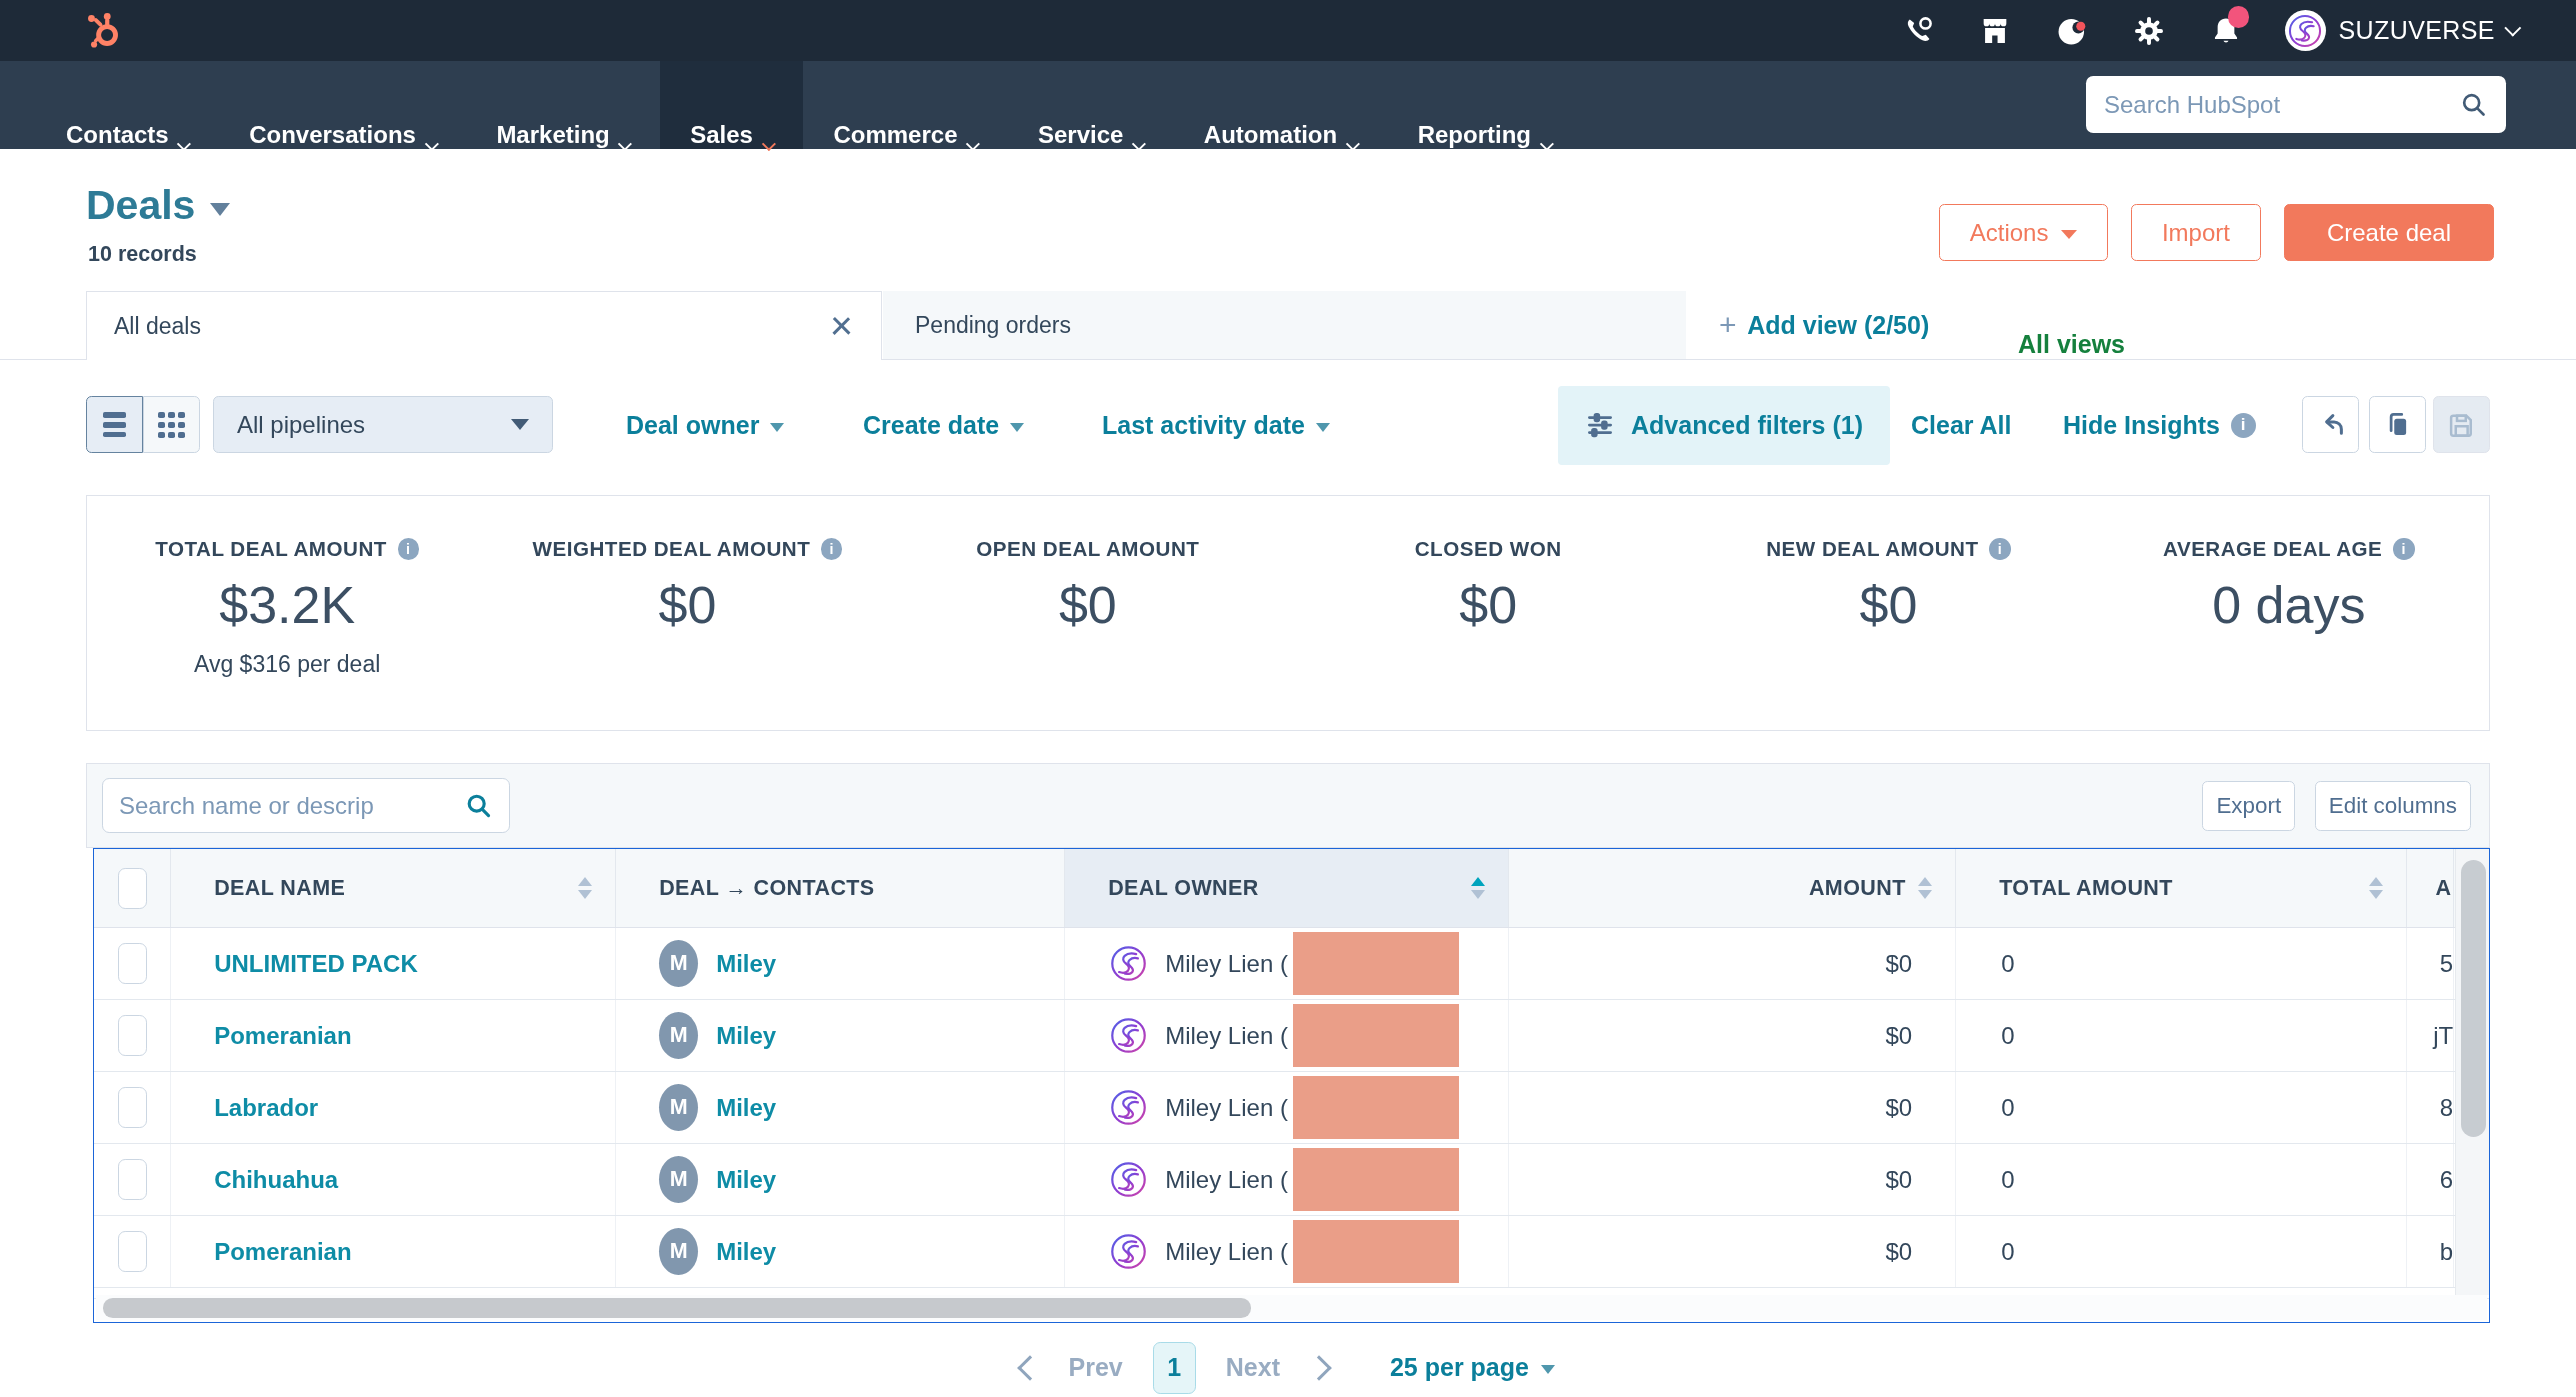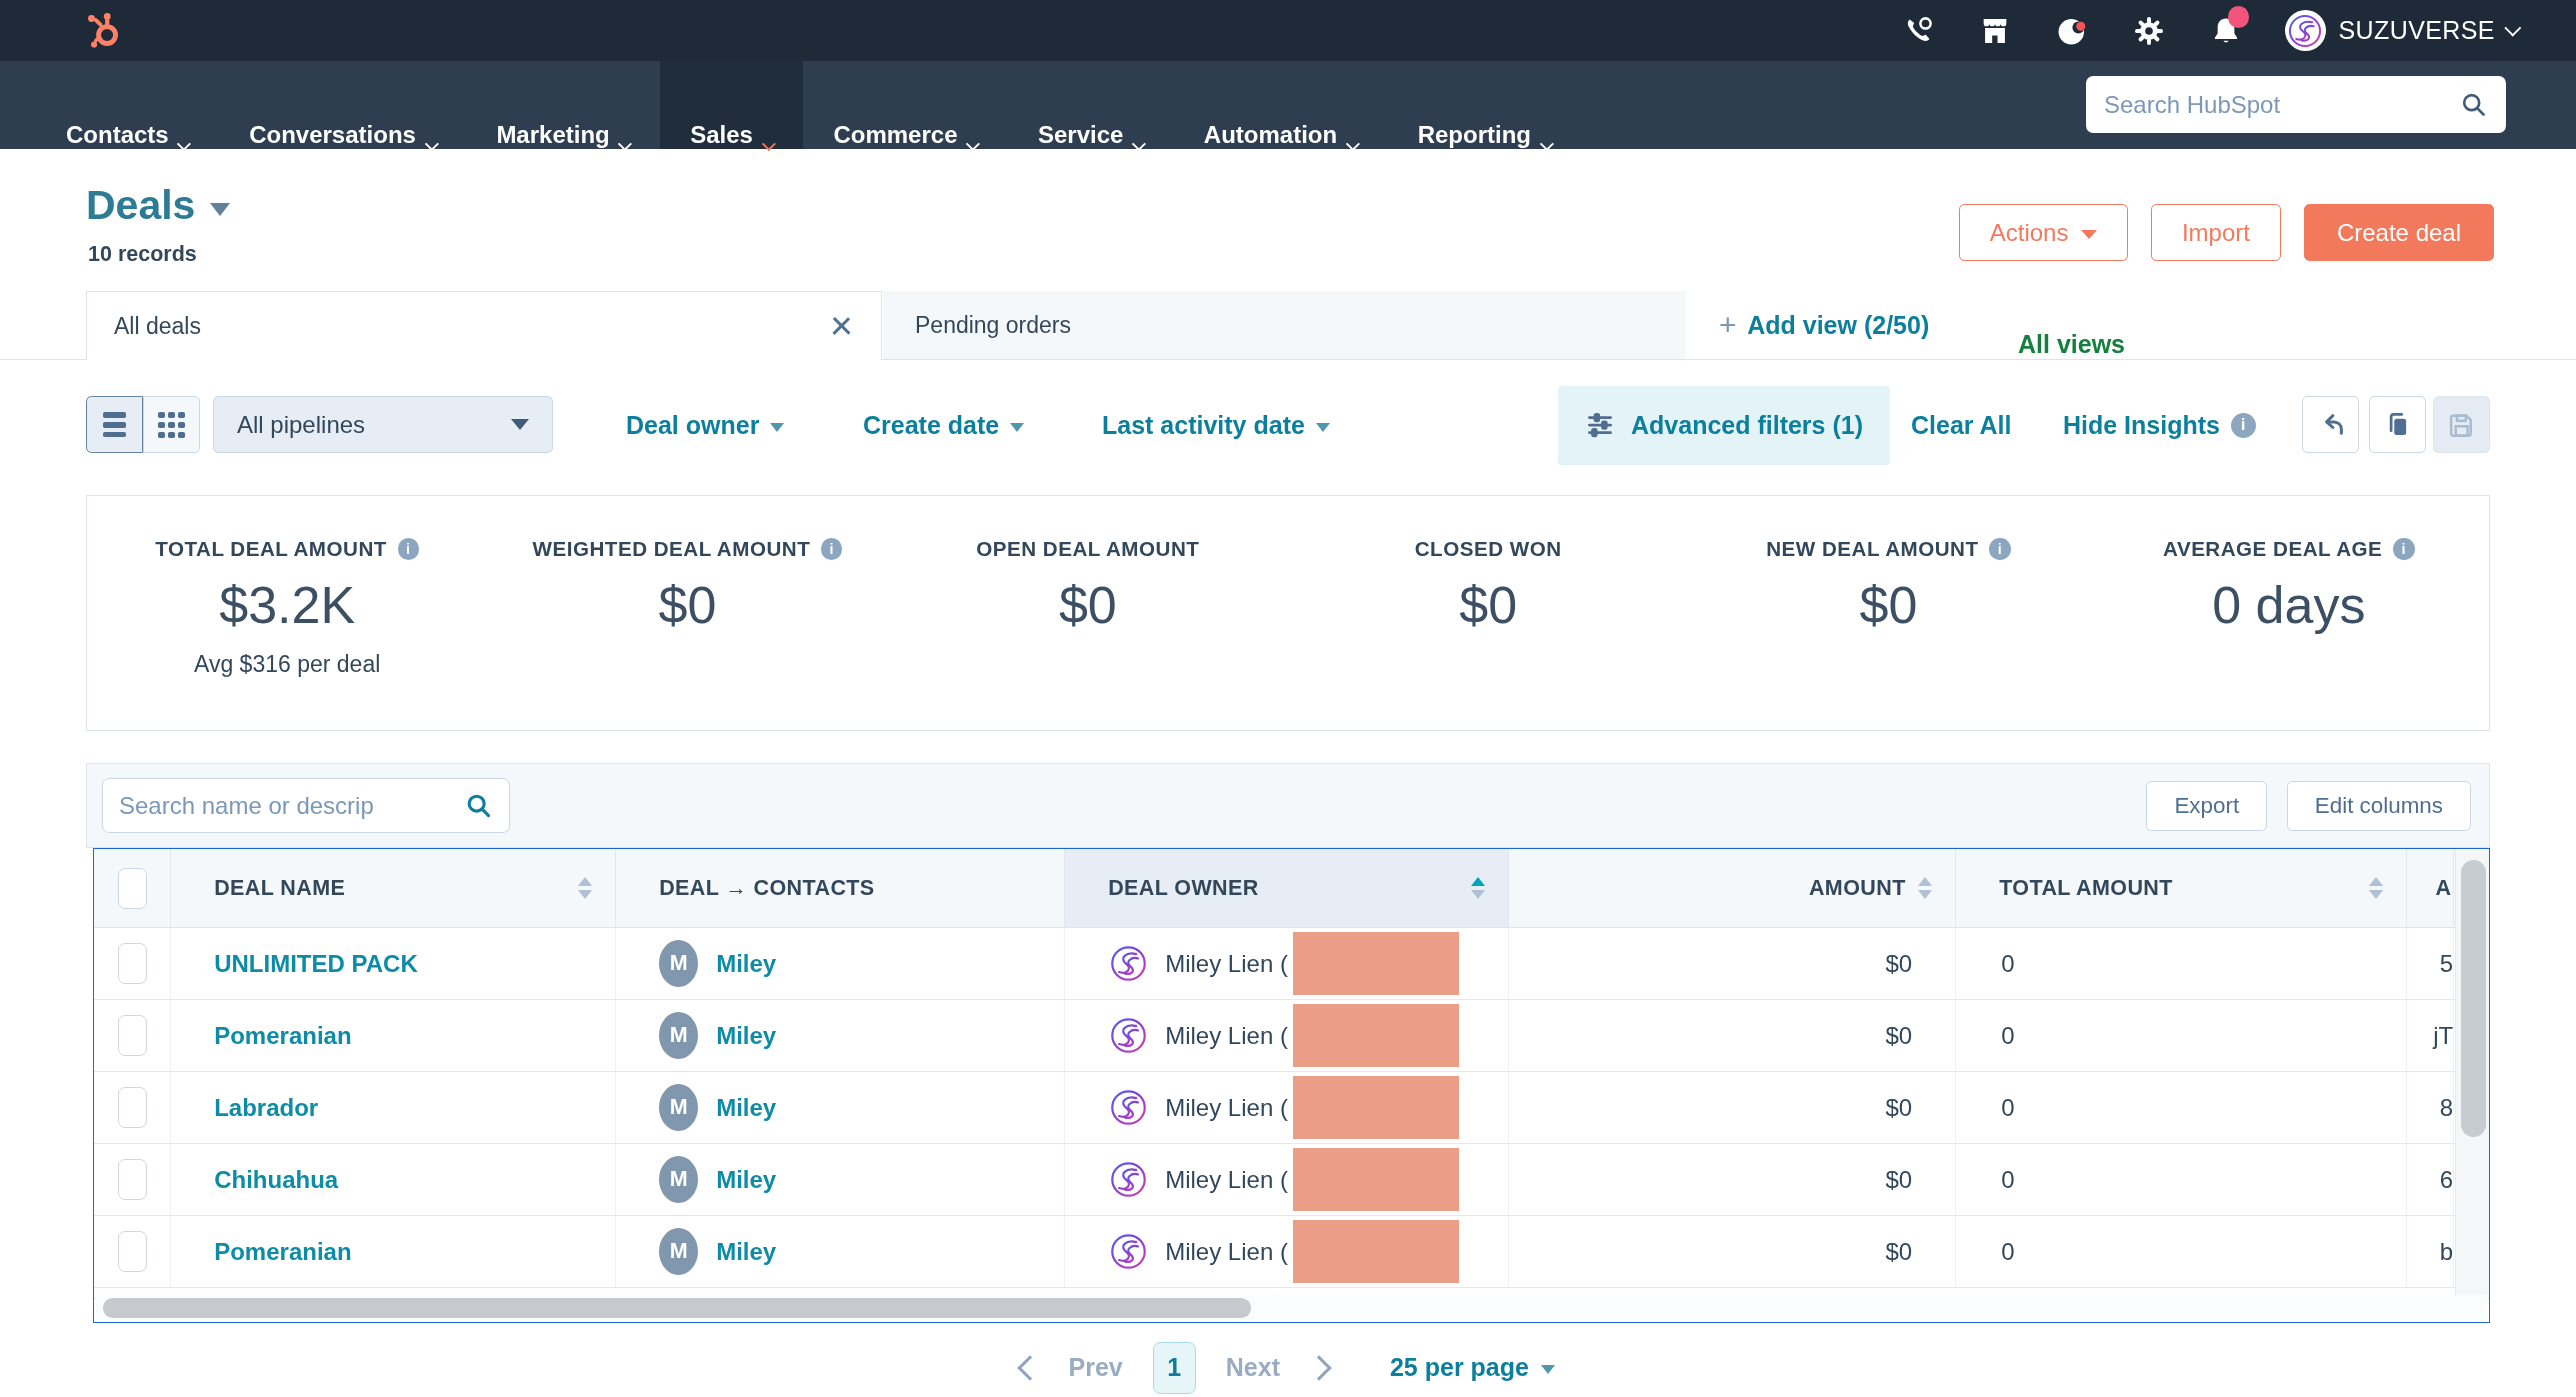--- a/index.html
+++ b/index.html
@@ -35,21 +35,21 @@
   .nav-search svg { width:29px; height:29px; }
 
   
   .title-row { position:absolute; left:86px; top:182px; display:flex; align-items:center; gap:14.3px; }
   .page-title { font-size:41px; font-weight:700; color:#2e7b96; }
   .title-caret { width:0; height:0; border-left:10.7px solid transparent; border-right:10.7px solid transparent; border-top:13.4px solid #62809c; margin-top:7.2px; }
   .records { position:absolute; left:88px; top:242px; font-size:21.5px; font-weight:700; color:#33475b; }
   .header-buttons { position:absolute; top:204px; right:82px; display:flex; gap:23px; }
   .btn { height:57px; display:flex; align-items:center; justify-content:center; gap:12.5px; border-radius:5.4px; font-size:24px; font-family:inherit; cursor:pointer; }
   .btn-outline { padding:0 30px; background:#fff; border:1.8px solid #f2795c; color:#f2795c; }
-  .btn-solid { padding:0 32px; background:#f2795c; border:1.8px solid #f2795c; color:#fff; }
+  .btn-solid { padding:0 42px; background:#f2795c; border:1.8px solid #f2795c; color:#fff; }
   .caret-orange { width:0; height:0; border-left:8px solid transparent; border-right:8px solid transparent; border-top:9.8px solid #f2795c; margin-top:3.6px; }
 
   
   .views { position:absolute; top:291px; left:0; right:0; height:69px; border-bottom:0.9px solid #dfe3eb; }
   .tab-active { position:absolute; left:86px; top:0; width:796px; height:69px; background:#fff; border:0.9px solid #dfe3eb; border-bottom:none; display:flex; align-items:center; justify-content:space-between; padding:0 27px; font-size:23px; color:#33475b; cursor:pointer; }
   .tab-x { width:27px; height:27px; position:relative; cursor:pointer; }
   .tab-x:before, .tab-x:after { content:""; position:absolute; left:12.5px; top:2.7px; width:2.7px; height:21.5px; background:#516f90; }
   .tab-x:before { transform:rotate(45deg); } .tab-x:after { transform:rotate(-45deg); }
   .tab-second { position:absolute; left:883px; top:0; width:803px; height:68px; background:#f5f8fa; display:flex; align-items:center; padding:0 32px; font-size:23px; color:#33475b; cursor:pointer; }
   .add-view { position:absolute; left:1719px; top:0; height:68px; display:flex; align-items:center; gap:10.7px; font-size:25px; font-weight:700; color:#0b7f9b; cursor:pointer; }
@@ -88,21 +88,21 @@
   .stat-sub { margin-top:16px; font-size:23px; color:#33475b; }
 
   
   .tableband { position:absolute; left:86px; top:763px; width:2404px; height:560px; }
   .table-toolbar { position:absolute; left:0; top:0; width:2404px; height:85px; background:#f5f8fa; border:0.9px solid #dfe3eb; }
   .tbl-search { position:absolute; left:15px; top:14.3px; width:408px; height:55px; background:#fff; border:0.9px solid #cbd6e2; border-radius:7.2px; display:flex; align-items:center; padding:8px 16px; }
   .tbl-search input { flex:1; min-width:0; border:0; outline:0; font-size:24px; font-family:inherit; color:#33475b; background:transparent; }
   .tbl-search input::placeholder { color:#7c98b6; }
   .tbl-search svg { width:29px; height:29px; flex:none; }
   .toolbar-btns { position:absolute; right:18px; top:17px; display:flex; gap:19.7px; }
-  .btn-sm { height:50px; padding:0 27px; background:#fff; border:0.9px solid #cbd6e2; border-radius:5.4px; font-size:22.4px; color:#506e90; display:flex; align-items:center; cursor:pointer; }
+  .btn-sm { height:50px; padding:0 13px; background:#fff; border:0.9px solid #cbd6e2; border-radius:5.4px; font-size:22.4px; color:#506e90; display:flex; align-items:center; cursor:pointer; }
 
   .grid { position:absolute; left:7.2px; top:85px; width:2397px; height:475px; border:1.8px solid #1b65d8; background:#fff; }
   .trow { display:grid; grid-template-columns:77px 445px 449px 444px 447px 451px 47px 1fr; }
   .thead { height:79px; background:#f5f8fa; border-bottom:0.9px solid #dfe3eb; }
   .th { display:flex; align-items:center; padding:0 23px 0 43px; font-size:21.5px; font-weight:700; letter-spacing:0.4px; color:#33475b; border-right:0.9px solid #e3e8ee; cursor:pointer; overflow:hidden; white-space:nowrap; }
   .th.center { justify-content:center; padding:0; }
   .th.right { justify-content:flex-end; }
   .th.sorted { background:#e7edf4; }
   .th.nocursor { cursor:default; }
   .sort { display:flex; flex-direction:column; gap:4.5px; margin-left:auto; padding-left:12.5px; }

